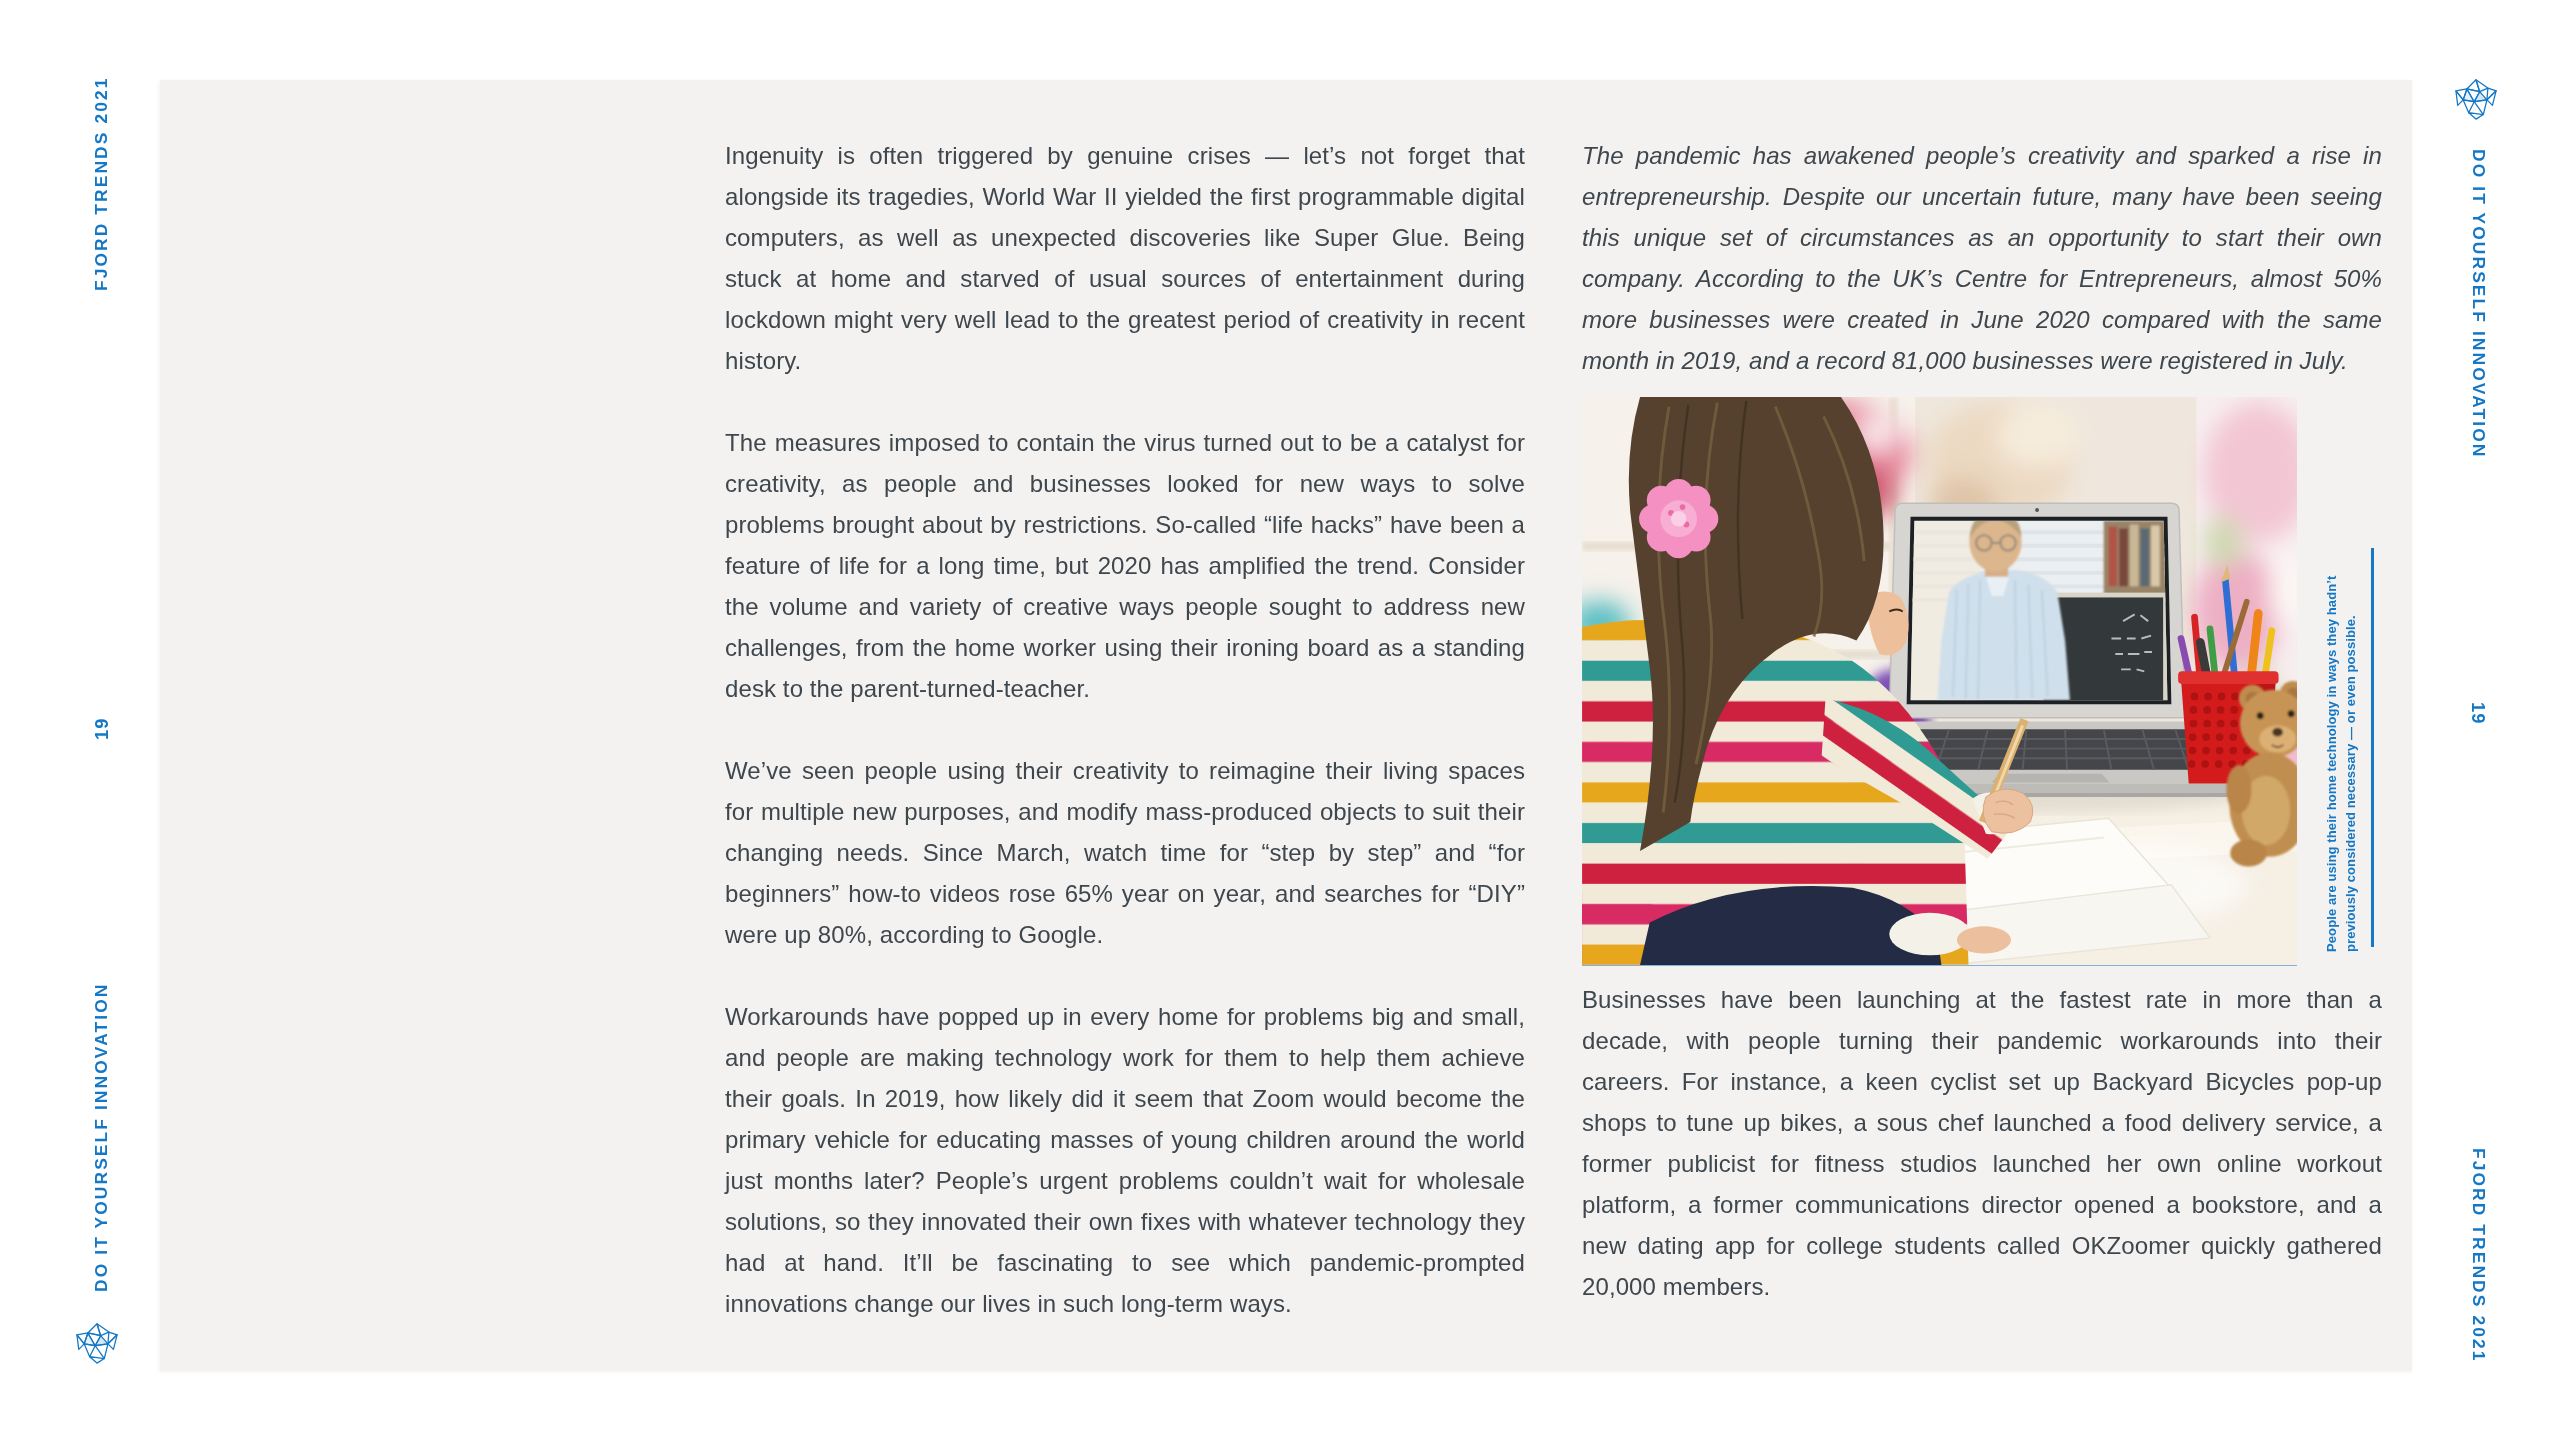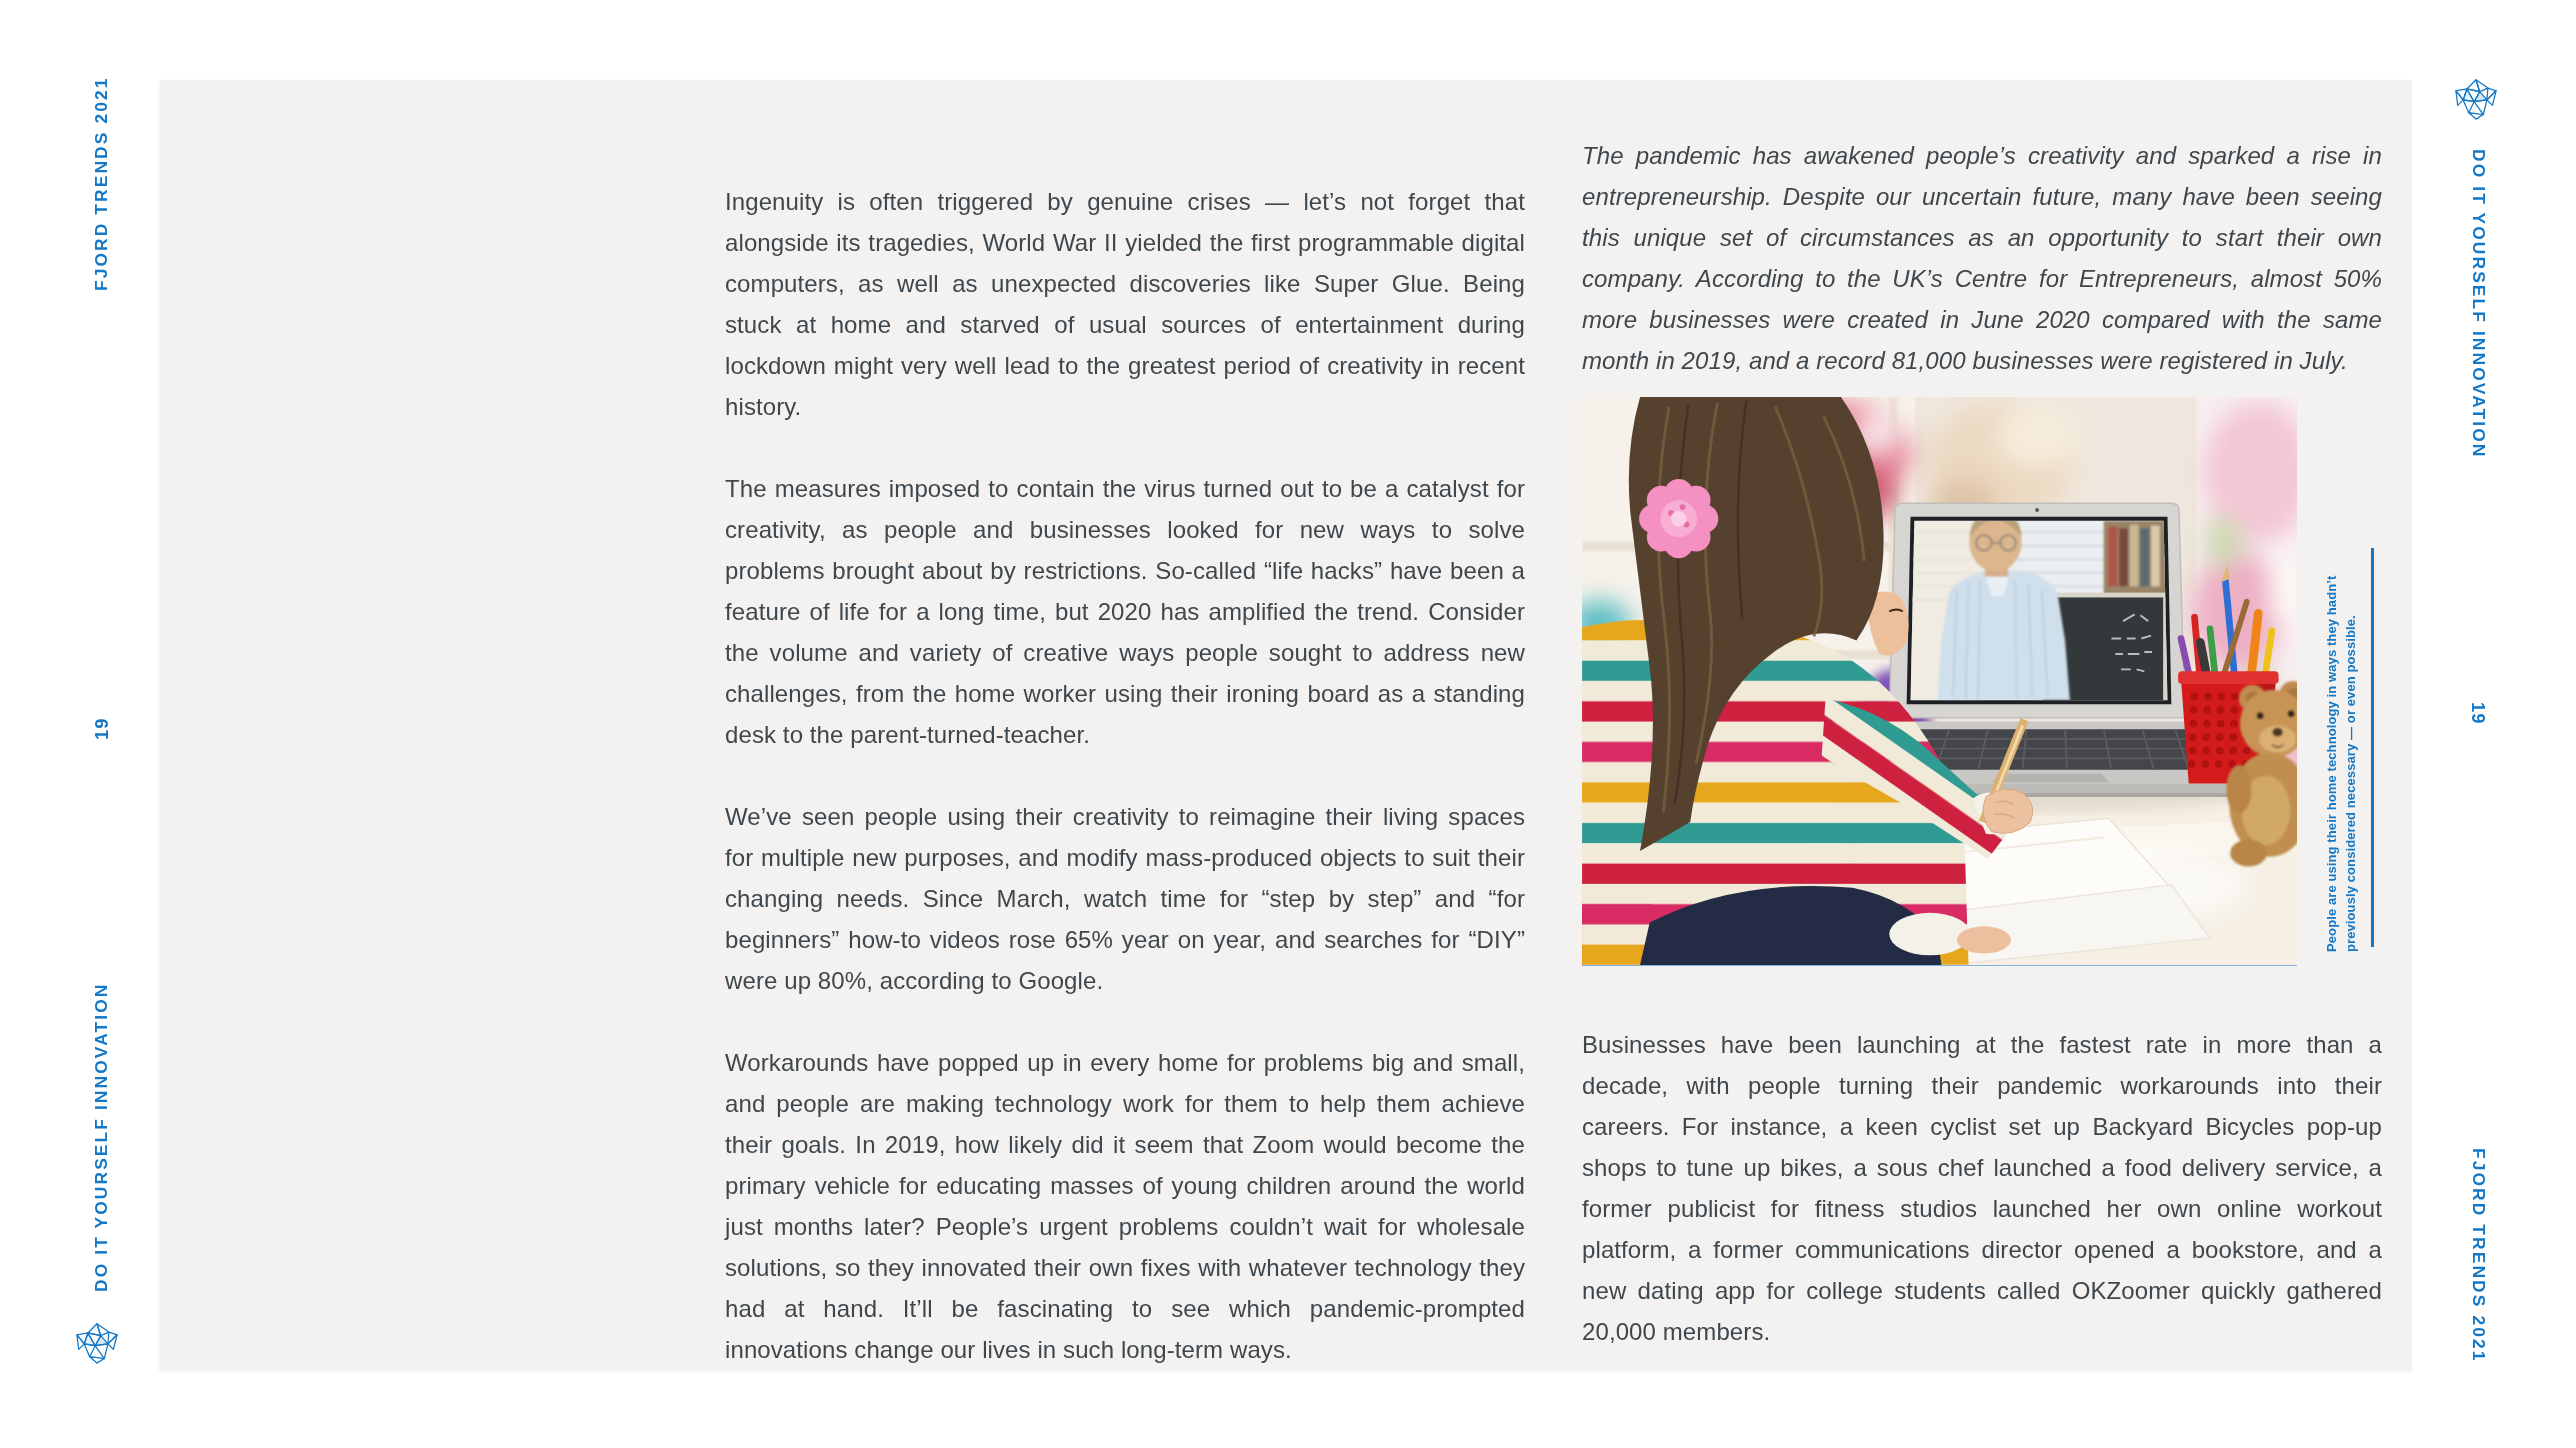--- a/index.html
+++ b/index.html
@@ -10,23 +10,23 @@
   }
   html,body{margin:0;padding:0;background:var(--pagebg);}
   .page{position:relative;width:2576px;height:1449px;background:var(--pagebg);overflow:hidden;
         font-family:"Liberation Sans","DejaVu Sans",sans-serif;}
   .content-panel{position:absolute;left:160px;top:80px;width:2252px;height:1291px;
         background:var(--panel);box-shadow:-1px 1px 3.9px rgba(0,0,0,0.06);}
   
   .col{position:absolute;color:var(--body);font-size:24px;line-height:41px;
        text-align:justify;letter-spacing:0.1px;}
   .col p{margin:0 0 41px 0;}
-  .col-left{left:725px;top:135px;width:800px;margin-top:46px;}
+  .col-left{left:725px;top:135px;width:800px;}
   .col-right-top{left:1582px;top:135px;width:800px;font-style:italic;}
-  .col-right-bottom{left:1582px;top:1024px;width:800px;}
+  .col-right-bottom{left:1582px;top:979px;width:800px;}
   
   .vr{position:absolute;white-space:nowrap;font-weight:700;color:var(--blue);}
   .vr-up{transform:rotate(-90deg);transform-origin:0 0;}
   .vr-down{transform:rotate(90deg);transform-origin:0 0;}
   .vr-title{font-size:17.4px;letter-spacing:2.1px;}
   .vr-num{font-size:18.4px;letter-spacing:1px;}
   .left-title{left:91px;top:291px;}
   .left-num{left:91px;top:740px;}
   .left-section{left:91px;top:1292px;}
   .right-section{left:2489px;top:149px;}

